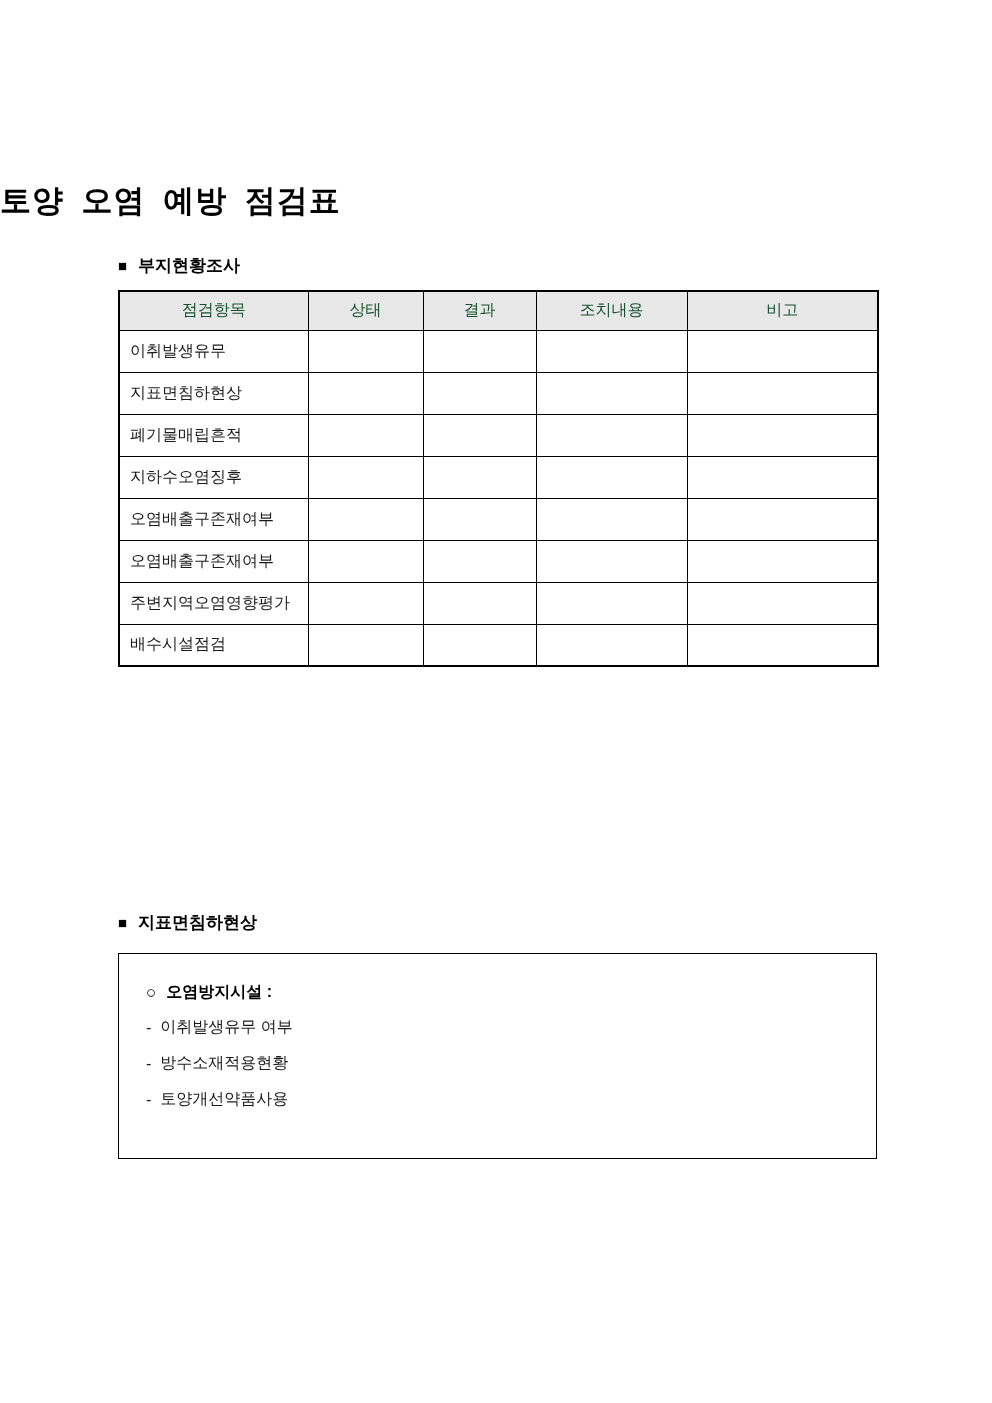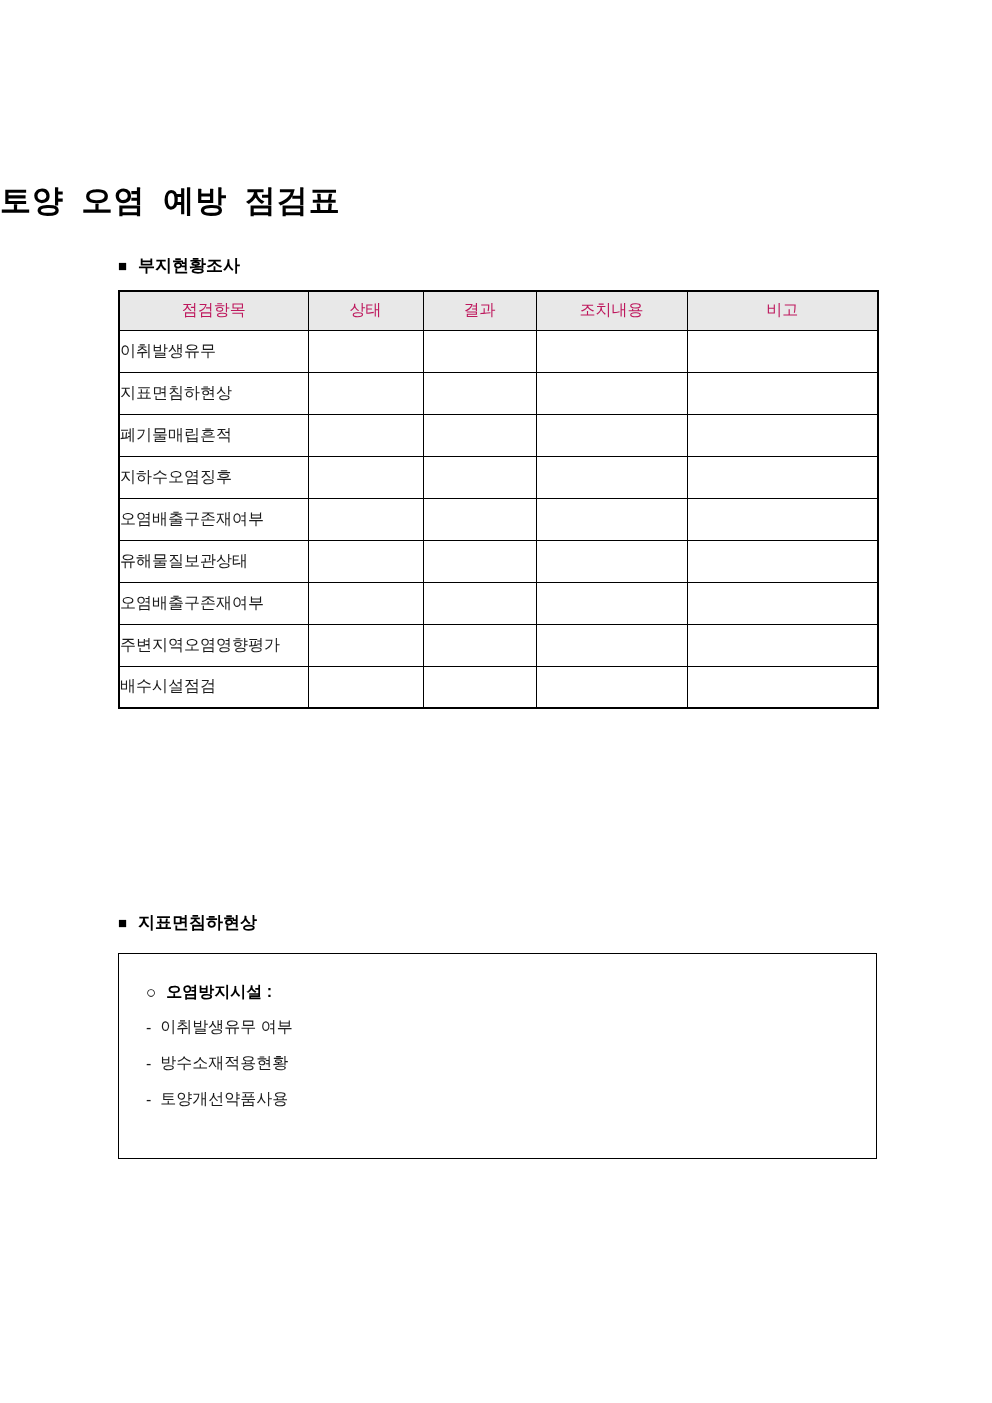--- a/index.html
+++ b/index.html
@@ -54,27 +54,28 @@
     table-layout: fixed;
   }
   table.checklist th {
     height: 39px;
     background: #e8e8e8;
     border: 1px solid #000000;
     font-weight: normal;
     font-size: 16px;
     text-align: center;
     vertical-align: middle;
-    color: #be185d;
+    color: #14532d;
   }
   table.checklist td {
     height: 42px;
     border: 1px solid #000000;
     font-size: 16px;
     vertical-align: middle;
+    padding-left: 10px;
     color: #1a1a1a;
     background: #ffffff;
   }
   .prevention-box {
     position: absolute;
     left: 118px;
     top: 953px;
     width: 759px;
     height: 206px;
     border: 1px solid #000000;
@@ -165,27 +166,20 @@
         <td></td>
       </tr>
       <tr>
         <td>오염배출구존재여부</td>
         <td></td>
         <td></td>
         <td></td>
         <td></td>
       </tr>
       <tr>
-        <td>유해물질보관상태</td>
-        <td></td>
-        <td></td>
-        <td></td>
-        <td></td>
-      </tr>
-      <tr>
         <td>오염배출구존재여부</td>
         <td></td>
         <td></td>
         <td></td>
         <td></td>
       </tr>
       <tr>
         <td>주변지역오염영향평가</td>
         <td></td>
         <td></td>

